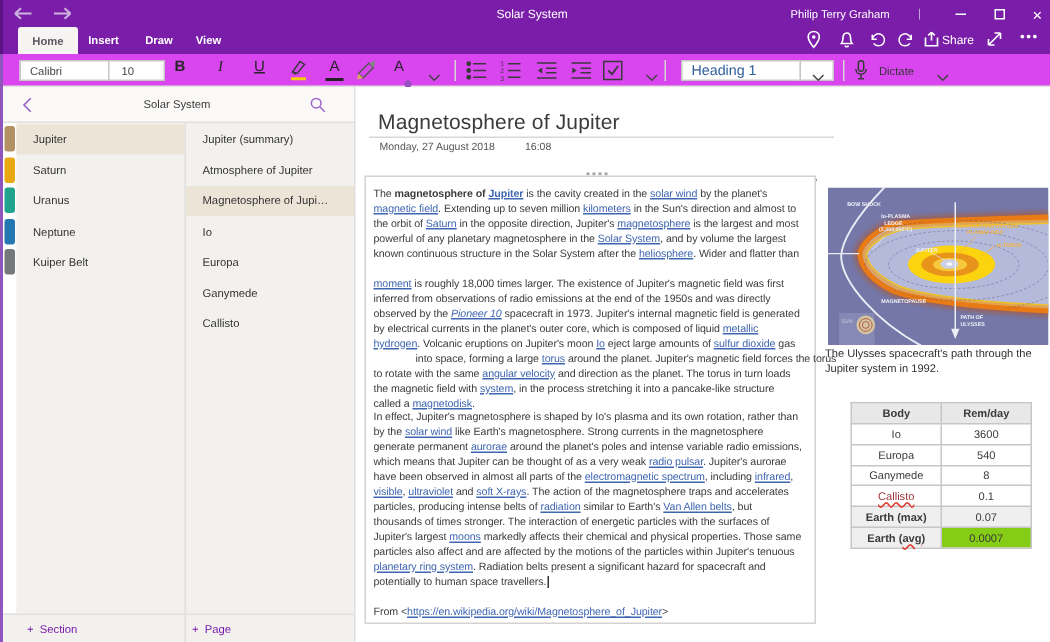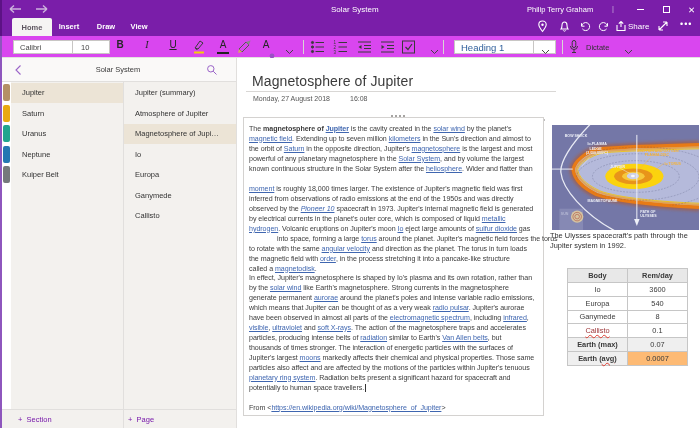--- a/index.html
+++ b/index.html
@@ -233,21 +233,21 @@
     <div class="tl" style="top:85.5px;">the orbit of <span class="lk">Saturn</span> in the opposite direction, Jupiter's <span class="lk">magnetosphere</span> is the largest and most</div>
     <div class="tl" style="top:95.5px;">powerful of any planetary magnetosphere in the <span class="lk">Solar System</span>, and by volume the largest</div>
     <div class="tl" style="top:105.5px;">known continuous structure in the Solar System after the <span class="lk">heliosphere</span>. Wider and flatter than</div>
     <div class="tl" style="top:125.5px;"><span class="lk">moment</span> is roughly 18,000 times larger. The existence of Jupiter's magnetic field was first</div>
     <div class="tl" style="top:135.5px;">inferred from observations of radio emissions at the end of the 1950s and was directly</div>
     <div class="tl" style="top:145.5px;">observed by the <span class="lk" style="font-style:italic">Pioneer 10</span> spacecraft in 1973. Jupiter's internal magnetic field is generated</div>
     <div class="tl" style="top:155.5px;">by electrical currents in the planet's outer core, which is composed of liquid <span class="lk">metallic</span></div>
     <div class="tl" style="top:165.5px;"><span class="lk">hydrogen</span>. Volcanic eruptions on Jupiter's moon <span class="lk">Io</span> eject large amounts of <span class="lk">sulfur dioxide</span> gas</div>
     <div class="tl" style="top:175.5px;margin-left:28px;">into space, forming a large <span class="lk">torus</span> around the planet. Jupiter's magnetic field forces the torus</div>
     <div class="tl" style="top:185.5px;">to rotate with the same <span class="lk">angular velocity</span> and direction as the planet. The torus in turn loads</div>
-    <div class="tl" style="top:195.5px;">the magnetic field with <span class="lk">order</span>, in the process stretching it into a pancake-like structure</div>
+    <div class="tl" style="top:195.5px;">the magnetic field with <span class="lk">system</span>, in the process stretching it into a pancake-like structure</div>
     <div class="tl" style="top:205.5px;">called a <span class="lk">magnetodisk</span>.</div>
 
     <div class="tl" style="top:214.5px;">In effect, Jupiter's magnetosphere is shaped by Io's plasma and its own rotation, rather than</div>
     <div class="tl" style="top:224.5px;">by the <span class="lk">solar wind</span> like Earth's magnetosphere. Strong currents in the magnetosphere</div>
     <div class="tl" style="top:234.5px;">generate permanent <span class="lk">aurorae</span> around the planet's poles and intense variable radio emissions,</div>
     <div class="tl" style="top:244.5px;">which means that Jupiter can be thought of as a very weak <span class="lk">radio pulsar</span>. Jupiter's aurorae</div>
     <div class="tl" style="top:254.5px;">have been observed in almost all parts of the <span class="lk">electromagnetic spectrum</span>, including <span class="lk">infrared</span>,</div>
     <div class="tl" style="top:264.5px;"><span class="lk">visible</span>, <span class="lk">ultraviolet</span> and <span class="lk">soft X-rays</span>. The action of the magnetosphere traps and accelerates</div>
     <div class="tl" style="top:274.5px;">particles, producing intense belts of <span class="lk">radiation</span> similar to Earth's <span class="lk">Van Allen belts</span>, but</div>
     <div class="tl" style="top:284.5px;">thousands of times stronger. The interaction of energetic particles with the surfaces of</div>
@@ -346,19 +346,19 @@
       <tr>
             <td style="color:#9c3336; text-decoration:underline; text-decoration-style:wavy; text-decoration-color:#e03c31;">Callisto</td>
             <td>0.1</td>
           </tr>
       <tr>
             <td class="eb">Earth (max)</td>
             <td style="background:#efefef">0.07</td>
           </tr>
       <tr>
             <td class="eb">Earth (<span style="text-decoration:underline wavy #e03c31;">avg</span>)</td>
-            <td style="background:#fdba74">0.0007</td>
+            <td style="background:#84cc16">0.0007</td>
           </tr>
     </tbody>
       </table>
   </div>
 
 </div>
 
 </body></html>

